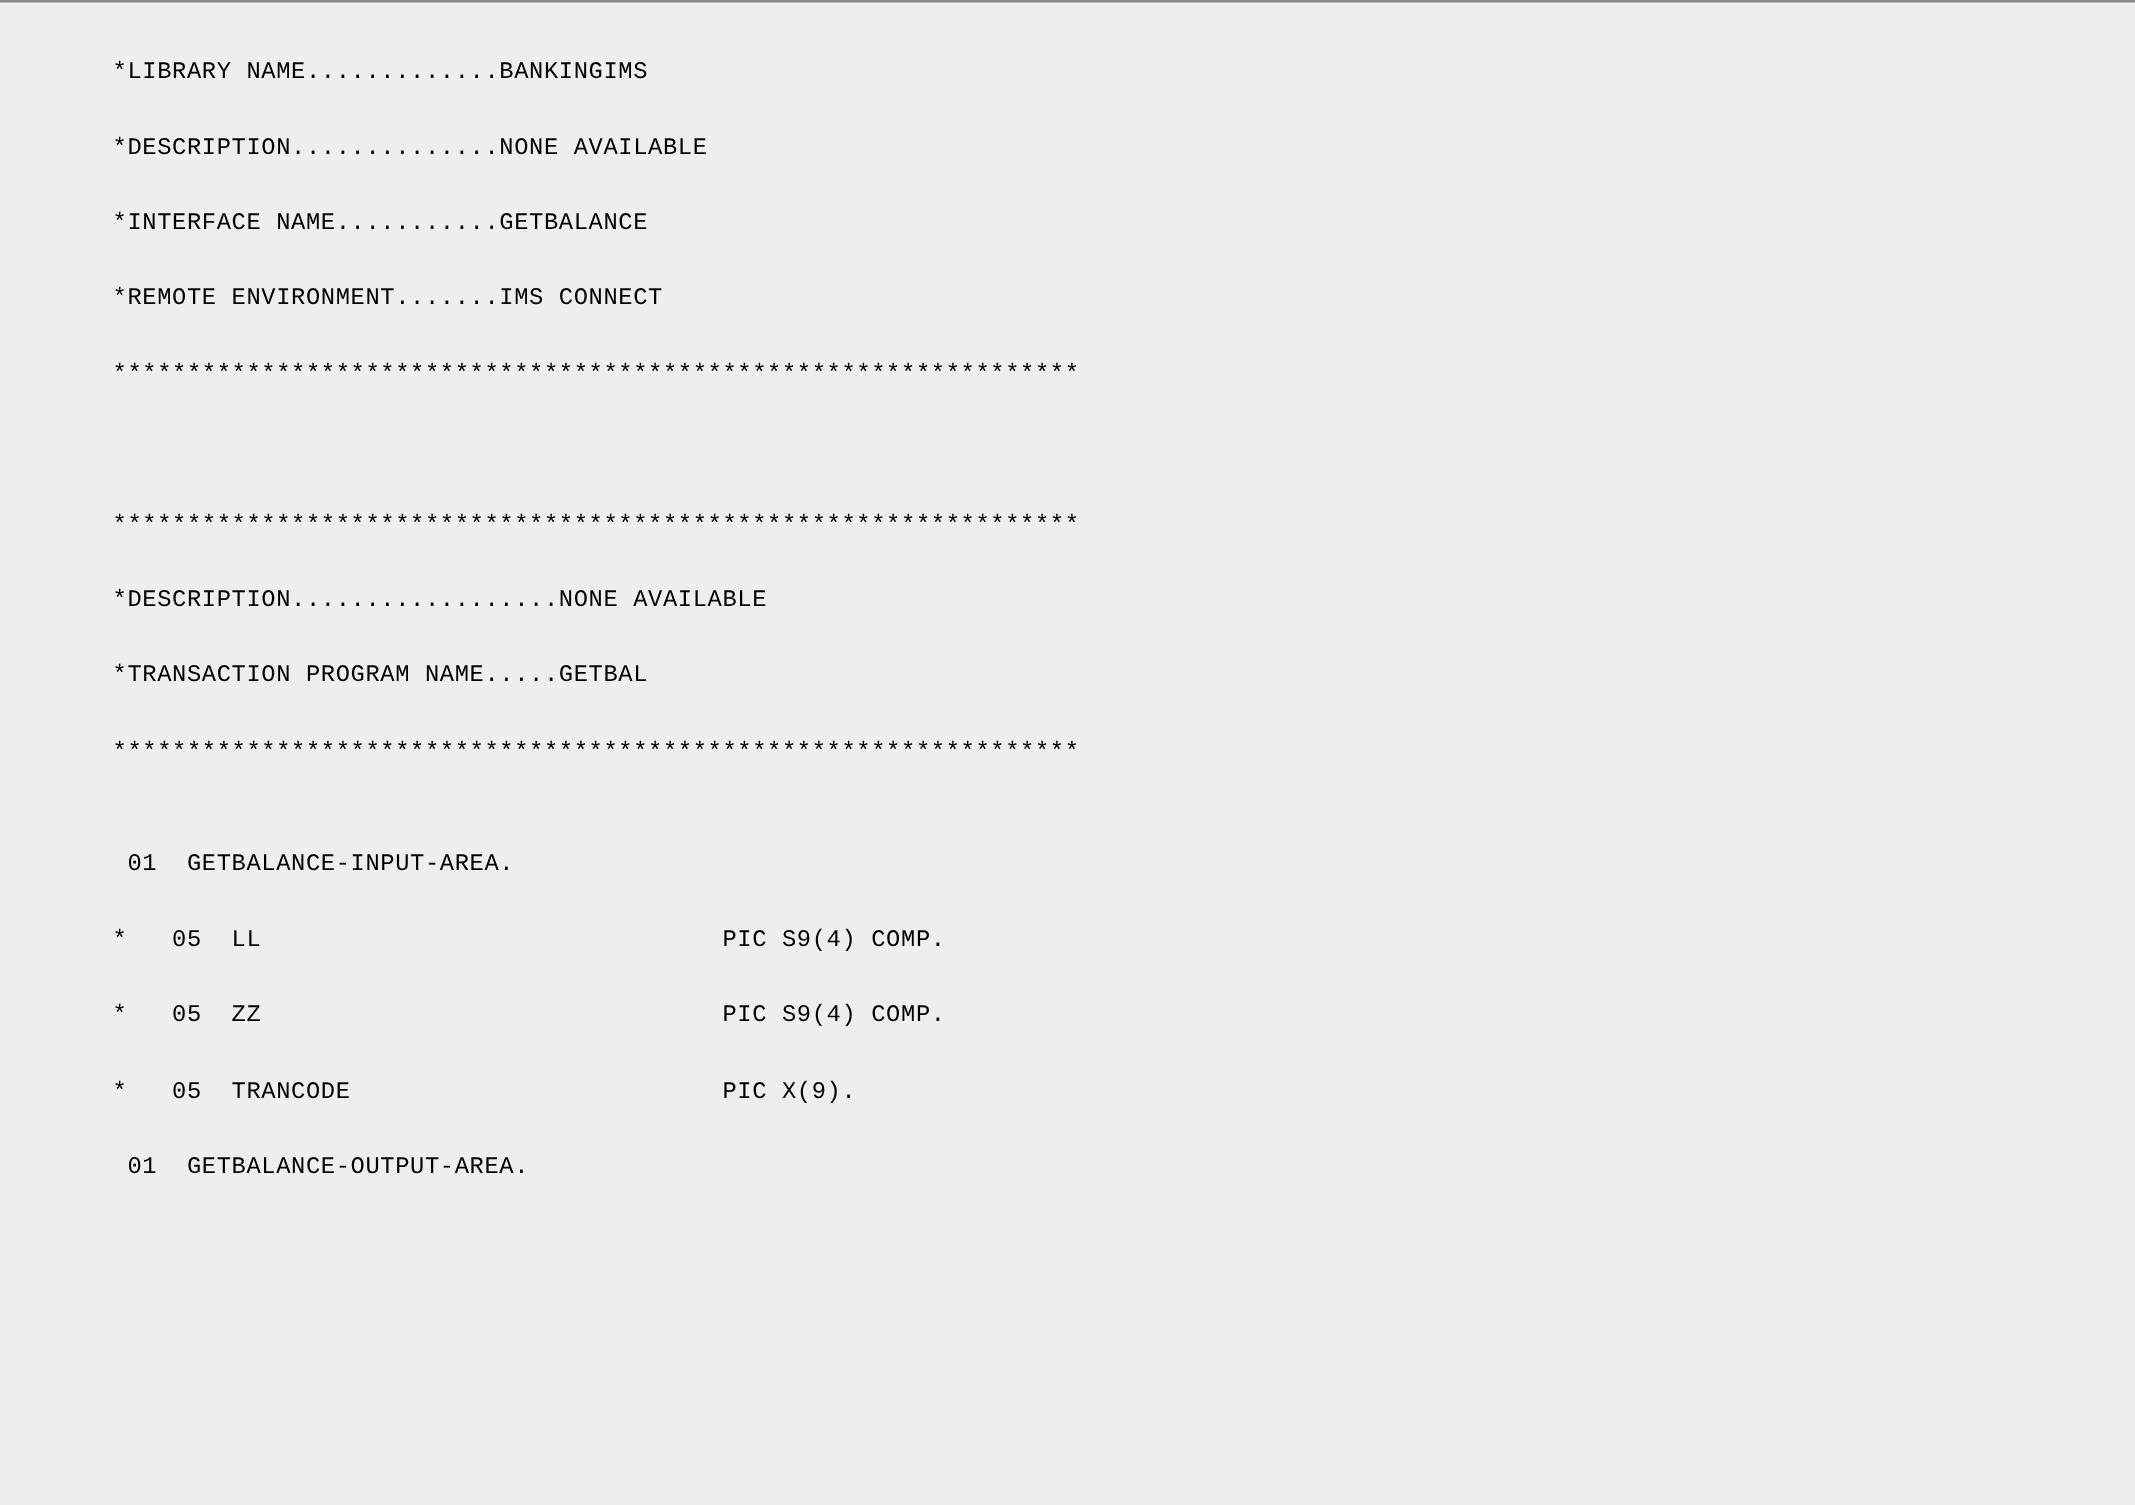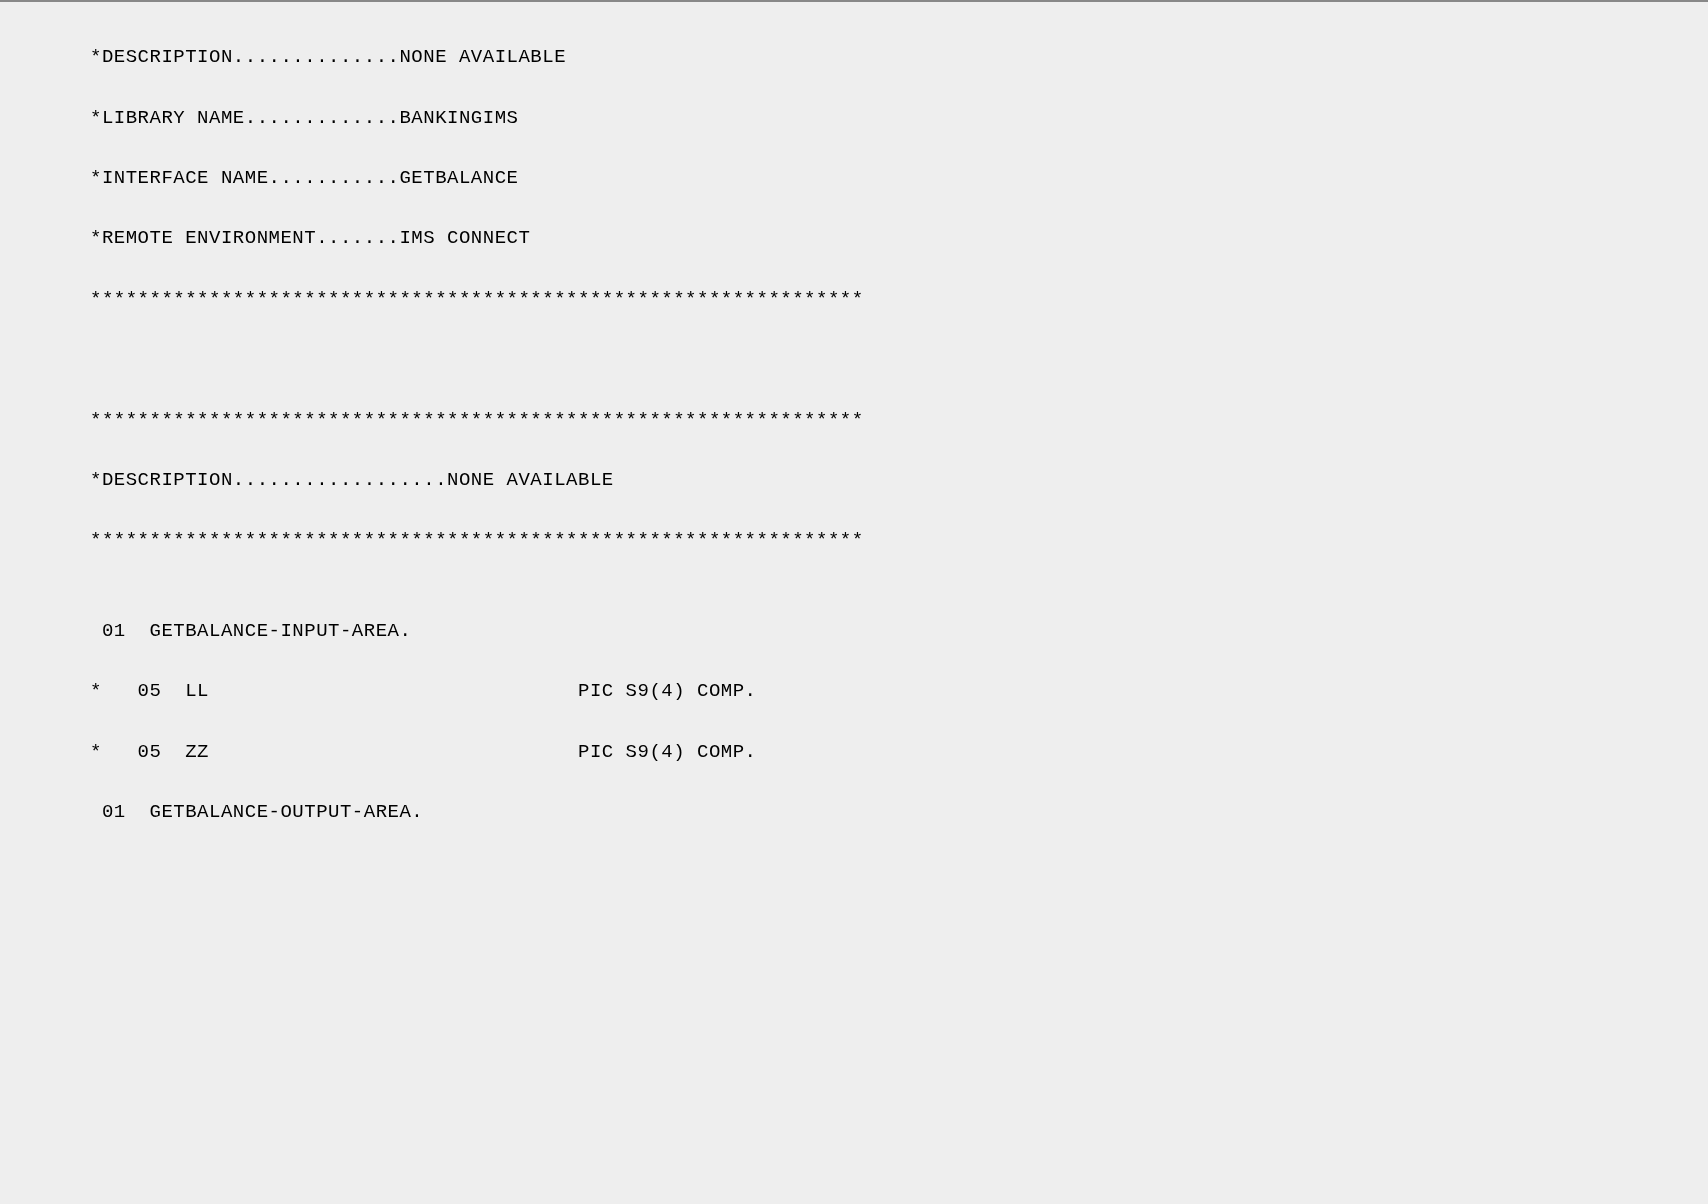--- a/index.html
+++ b/index.html
@@ -18,34 +18,36 @@
       white-space: pre;
     }
     .line {
       display: block;
     }
   </style>
 </head>
 <body>
 
 <div class="container">
+<span class="line">*LIBRARY NAME.............BANKINGIMS</span>
 <span class="line">*DESCRIPTION..............NONE AVAILABLE</span>
-<span class="line">*LIBRARY NAME.............BANKINGIMS</span>
 <span class="line">*INTERFACE NAME...........GETBALANCE</span>
 <span class="line">*REMOTE ENVIRONMENT.......IMS CONNECT</span>
 <span class="line">*****************************************************************</span>
 <span class="line"></span>
 <span class="line"></span>
 <span class="line">*****************************************************************</span>
 <span class="line">*DESCRIPTION..................NONE AVAILABLE</span>
+<span class="line">*TRANSACTION PROGRAM NAME.....GETBAL</span>
 <span class="line">*****************************************************************</span>
 <span class="line"></span>
 <span class="line"> 01  GETBALANCE-INPUT-AREA.</span>
 <span class="line">*   05  LL                               PIC S9(4) COMP.</span>
 <span class="line">*   05  ZZ                               PIC S9(4) COMP.</span>
+<span class="line">*   05  TRANCODE                         PIC X(9).</span>
 <span class="line"> 01  GETBALANCE-OUTPUT-AREA.</span>
 
 
 
 <span class="line"></span>
 
 
 
 </div>
 

